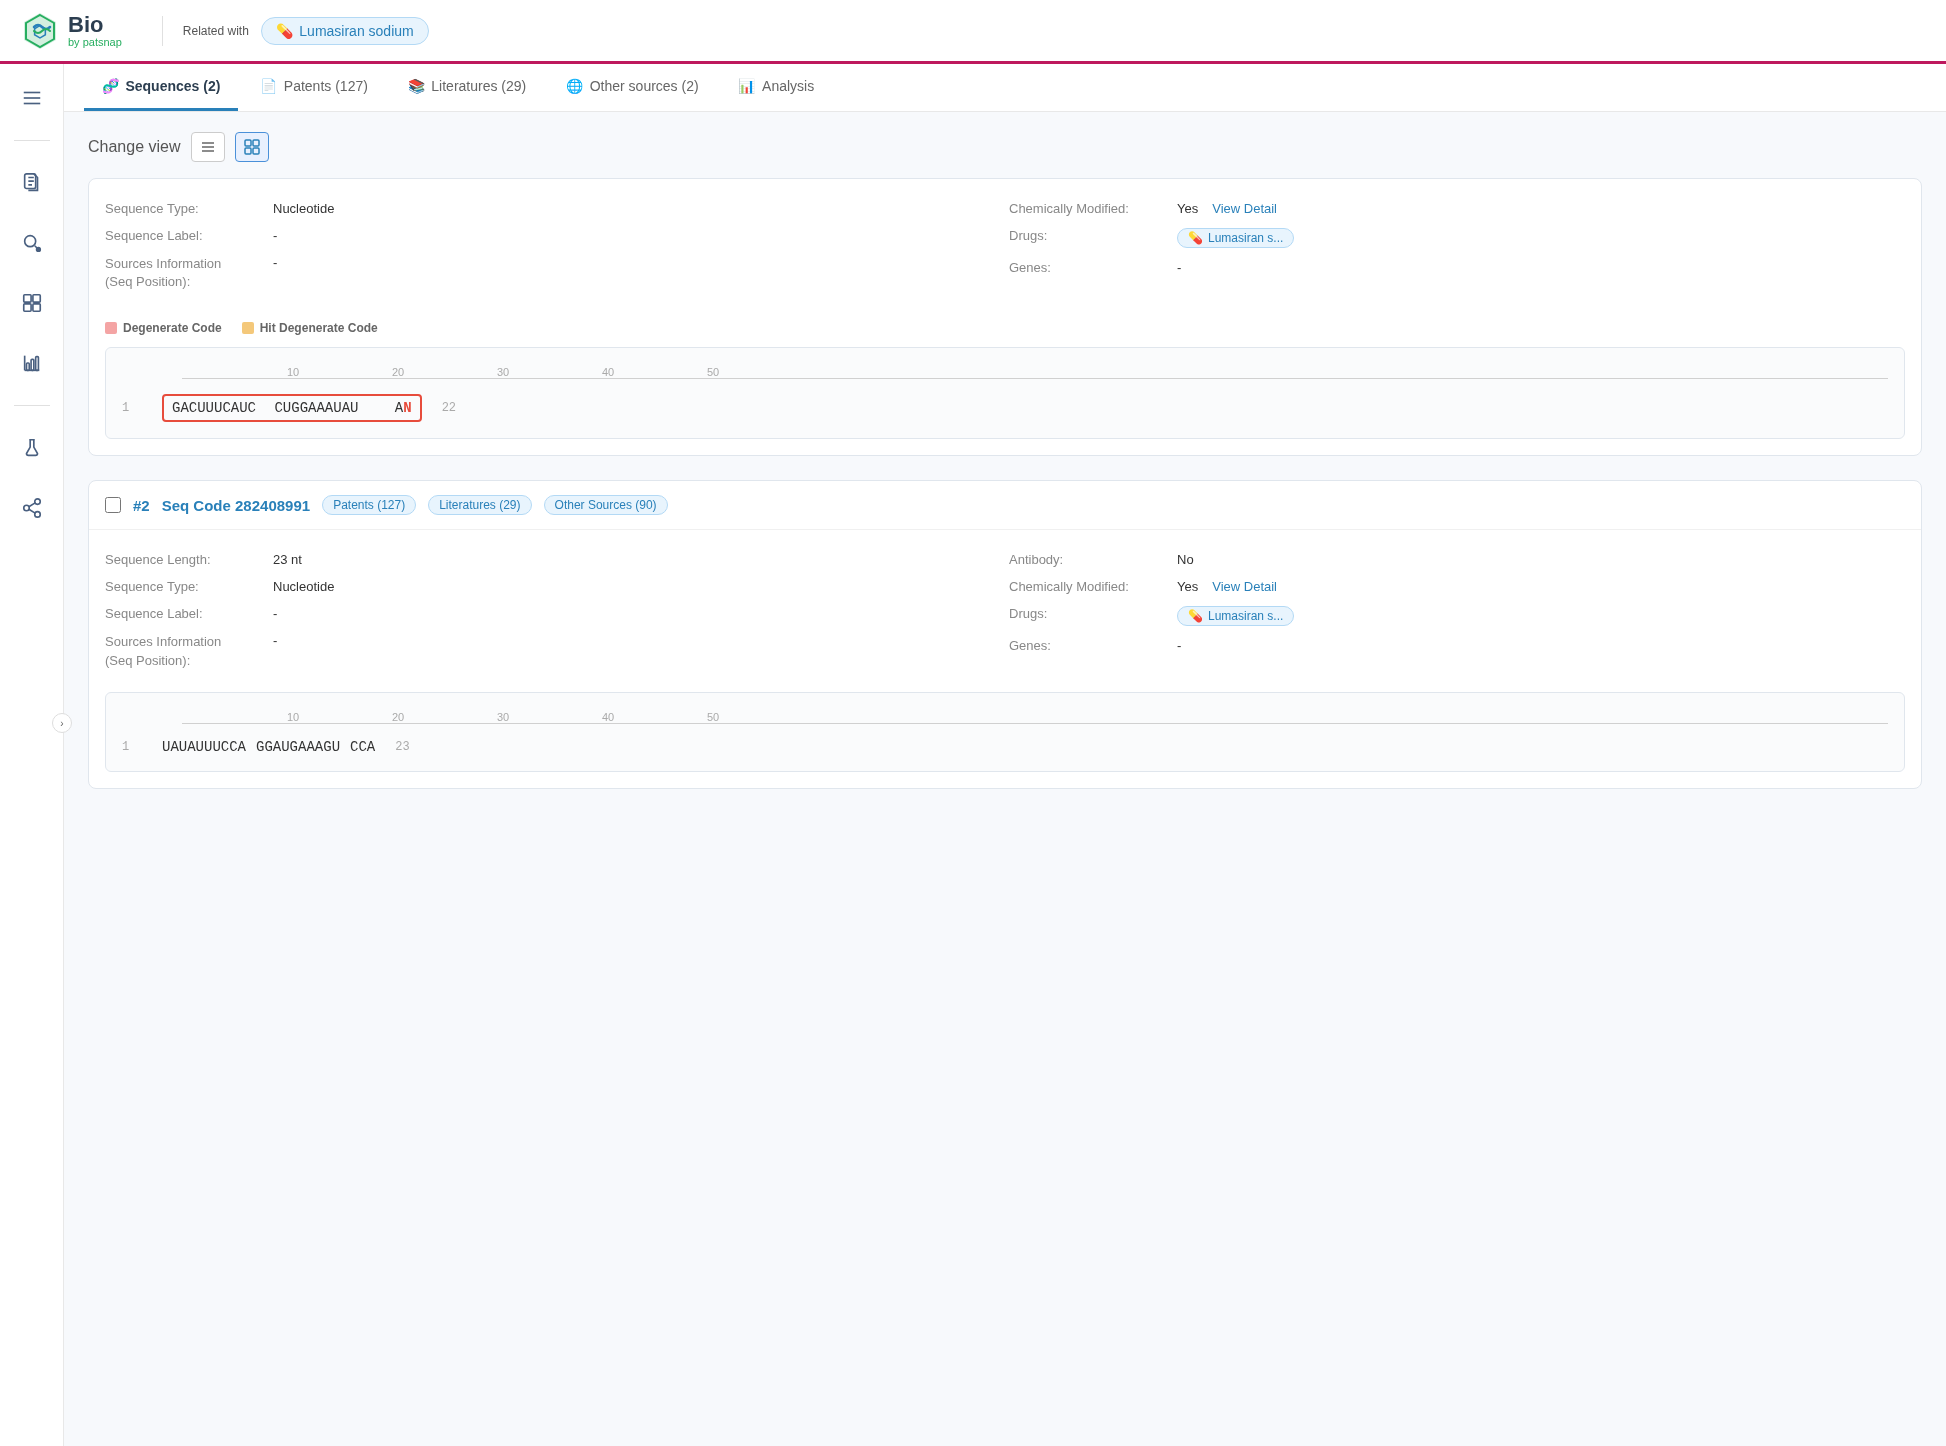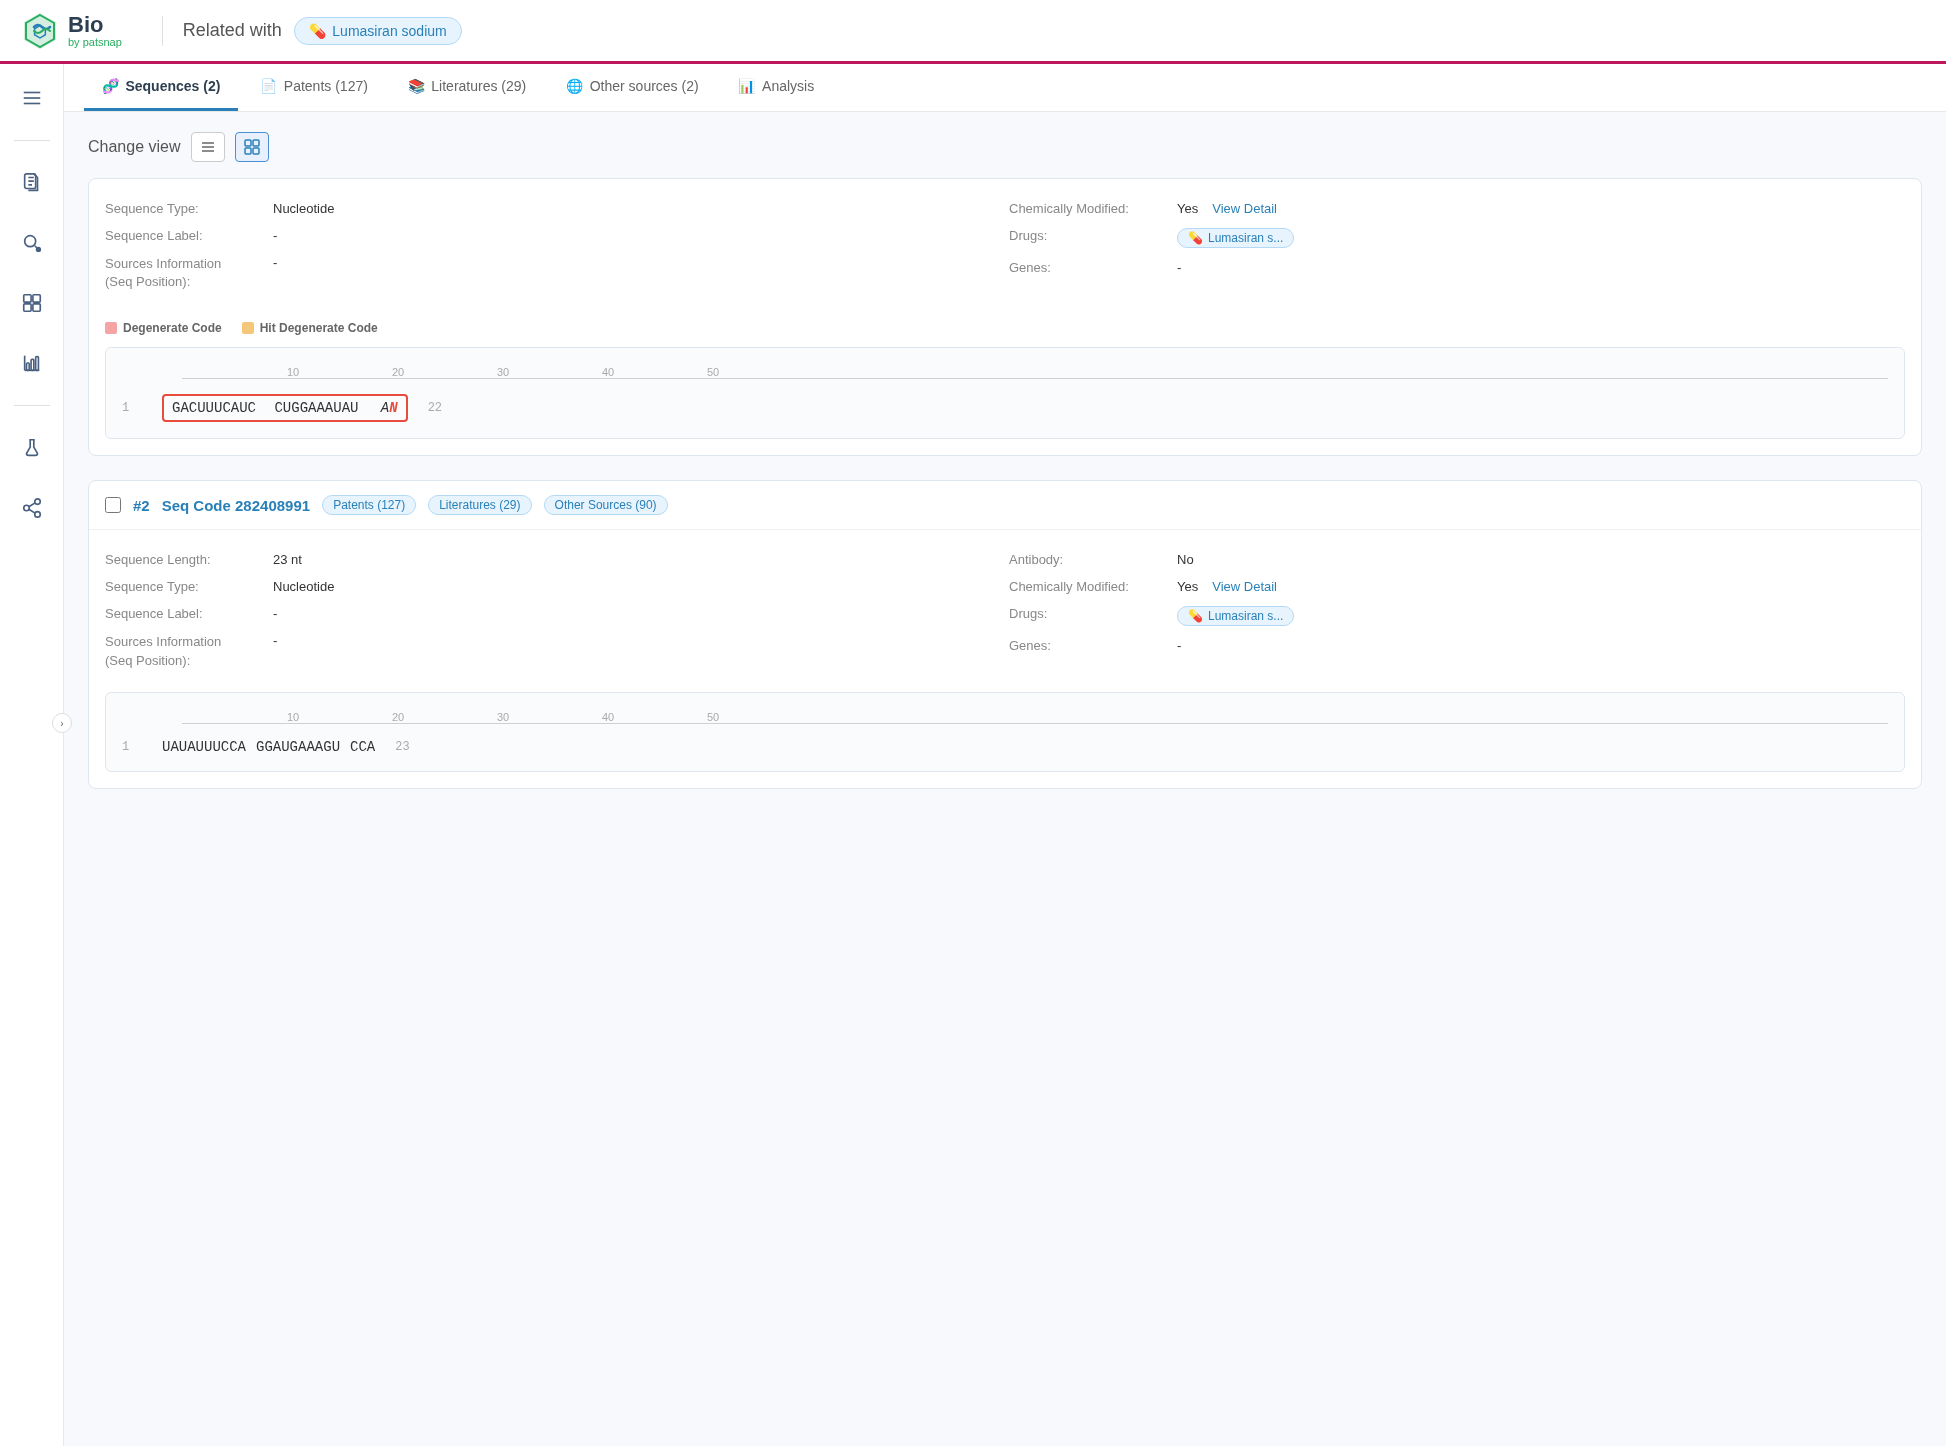--- a/index.html
+++ b/index.html
@@ -38,21 +38,21 @@
       font-size: 11px;
       color: #27ae60;
     }
     .header-divider {
       width: 1px;
       height: 30px;
       background: #e0e0e0;
       margin-right: 20px;
     }
     .related-with-text {
-      font-size: 18px;
+      font-size: 12px;
       color: #555;
       margin-right: 12px;
     }
     .drug-badge {
       display: flex;
       align-items: center;
       gap: 6px;
       background: #e8f4fd;
       border: 1px solid #b3d9f5;
       border-radius: 20px;
@@ -539,21 +539,21 @@
               <div style="position:absolute; top:2px; left:calc(40 * 10.5px); font-size:11px; color:#aaa;">40</div>
               <div style="position:absolute; top:2px; left:calc(50 * 10.5px); font-size:11px; color:#aaa;">50</div>
             </div>
           </div>
 
           <div class="seq-line">
             <span class="seq-num">1</span>
             <span class="seq-box-highlight">
               <span class="seq-group">GACUUUCAUC</span>
               <span style="margin-left:10px;" class="seq-group">CUGGAAAUAU</span>
-              <span style="margin-left:14px;font-style:italic;" class="seq-group">A<span class="seq-highlight">N</span></span>
+              <span style="margin-left:28px;" class="seq-group">A<span class="seq-highlight">N</span></span>
             </span>
             <span class="seq-end-num">22</span>
           </div>
         </div>
       </div>
 
       <div class="sequence-card">
 
         <div class="sequence-header">
           <input type="checkbox" class="seq-checkbox" style="">

